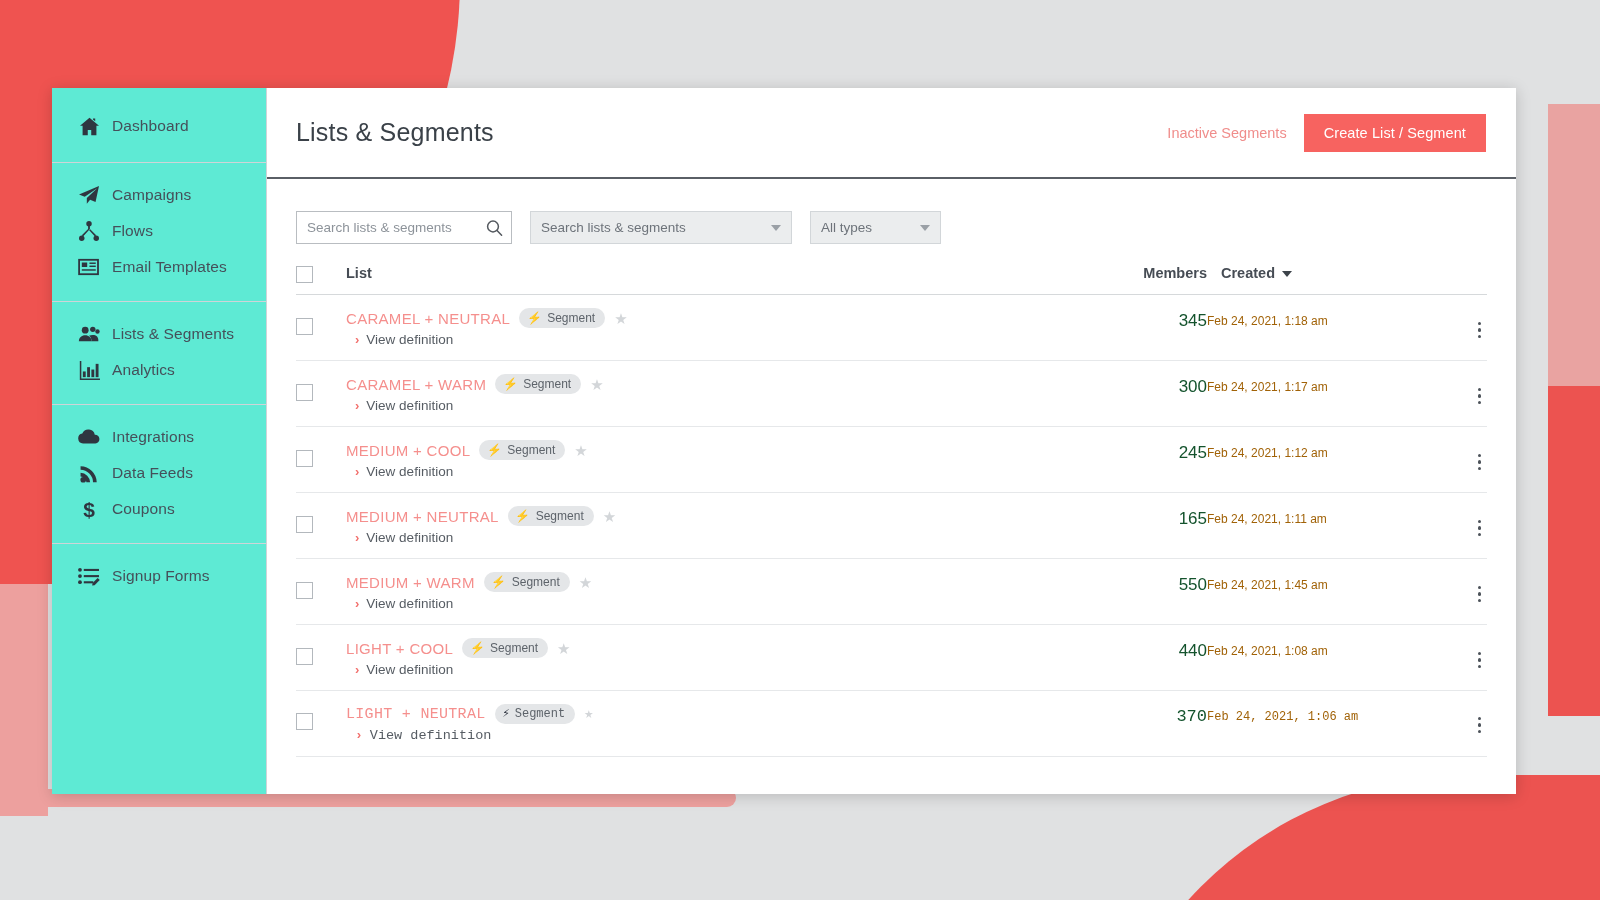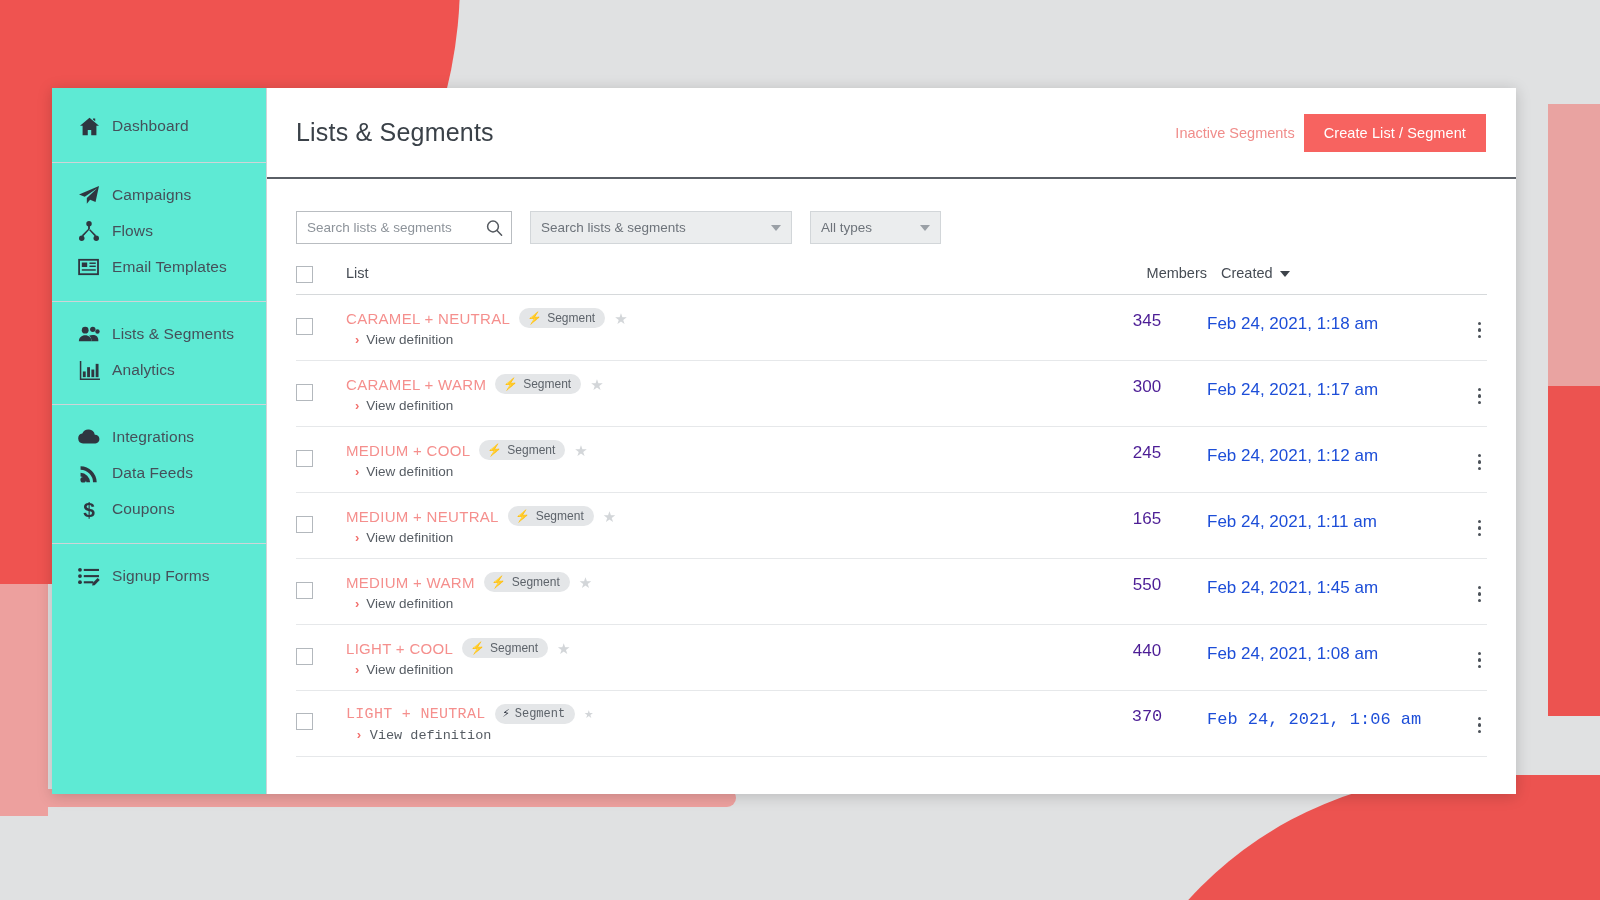--- a/index.html
+++ b/index.html
@@ -154,21 +154,21 @@
   #page-title {
     font-size: 25px;
     color: #3a4148;
     font-weight: 400;
     letter-spacing: 0.2px;
   }
   .header-actions {
     margin-left: auto;
     display: flex;
     align-items: center;
-    gap: 9px;
+    gap: 17px;
   }
   #inactive-segments-link {
     color: #f08d8b;
     font-size: 14.5px;
     cursor: pointer;
     white-space: nowrap;
   }
   #create-button {
     background: #f76360;
     color: #ffffff;
@@ -247,21 +247,21 @@
 
   
   #table-wrap {
     margin: 21px 29px 0 29px;
     flex: 1;
     overflow: hidden;
     min-height: 0;
   }
   .tbl { width: 100%; border-collapse: collapse; table-layout: fixed; }
   .tbl th {
-    font-weight: 400;
+    font-weight: 700;
     font-size: 14.5px;
     color: #464c54;
     padding: 0 0 13px 0;
     text-align: left;
     border-bottom: 1px solid #d6d9db;
     vertical-align: middle;
   }
   .col-check { width: 50px; }
   .col-list  { width: auto; }
   .col-members { width: 120px; text-align: right !important; }
@@ -322,28 +322,28 @@
     align-items: center;
     gap: 7px;
     padding-left: 9px;
     margin-top: 4px;
     cursor: pointer;
   }
   .view-def .chev { color: #f2706d; font-size: 13px; line-height: 1; font-weight: bold; }
   .view-def .vd-label { color: #565c63; font-size: 13.5px; }
 
   .members {
-    text-align: center;
+    text-align: right;
     font-size: 17px;
-    color: #4c1d95;
+    color: #14532d;
     padding-top: 16px !important;
   }
   .created {
-    font-size: 17px;
-    color: #1d4ed8;
+    font-size: 12px;
+    color: #a16207;
     padding-top: 19px !important;
     padding-left: 14px;
     white-space: nowrap;
   }
   .menu-cell { padding-top: 16px !important; text-align: right; }
   .kebab {
     display: inline-flex;
     flex-direction: column;
     gap: 3px;
     cursor: pointer;

